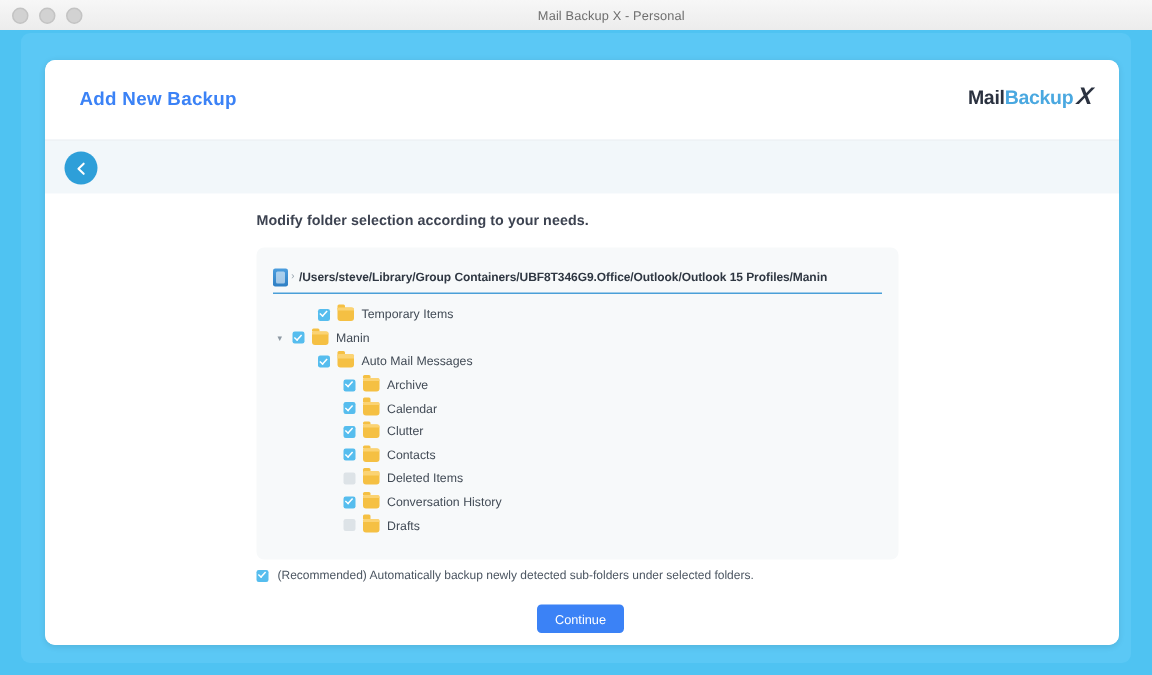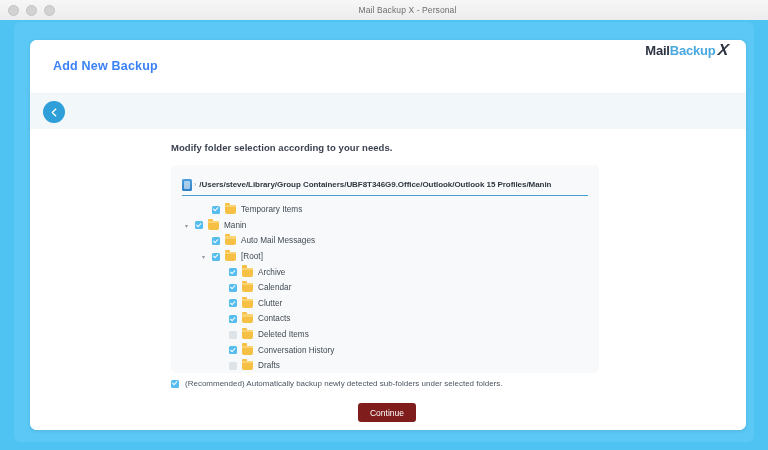--- a/index.html
+++ b/index.html
@@ -83,21 +83,21 @@
   #page-title {
     position: absolute;
     left: 23px; top: 19px;
     font-size: 12.5px;
     font-weight: bold;
     color: #3b82f6;
     letter-spacing: .2px;
   }
   #logo {
     position: absolute;
-    right: 18px; top: 1px;
+    right: 18px; top: 16px;
     display: flex;
     align-items: baseline;
     font-weight: bold;
     font-size: 13px;
     letter-spacing: -.2px;
   }
   .logo-mail { color: #2b3240; }
   .logo-backup { color: #4aa8e0; }
   .logo-x {
     color: #2b3240;
@@ -296,21 +296,21 @@
     font-size: 8px;
     color: #4b5561;
     white-space: nowrap;
   }
 
   
   #continue-button {
     position: absolute;
     left: 328px; top: 274px;
     width: 58px; height: 19px;
-    background: #7f1d1d;
+    background: #3b82f6;
     border-radius: 3px;
     display: flex;
     align-items: center;
     justify-content: center;
     color: #ffffff;
     font-size: 8.5px;
     cursor: pointer;
     border: none;
     font-family: "Liberation Sans", sans-serif;
   }
@@ -378,26 +378,20 @@
               <span class="cbox on"></span>
               <span class="folder"></span>
               <span class="tree-label">Manin</span>
             </div>
             <div class="tree-row" style="padding-left: 17px;">
               <span class="twisty empty"></span>
               <span class="cbox on"></span>
               <span class="folder"></span>
               <span class="tree-label">Auto Mail Messages</span>
             </div>
-            <div class="tree-row" style="padding-left: 17px;">
-              <span class="twisty">▾</span>
-              <span class="cbox on"></span>
-              <span class="folder"></span>
-              <span class="tree-label">[Root]</span>
-            </div>
             <div class="tree-row" style="padding-left: 34px;">
               <span class="twisty empty"></span>
               <span class="cbox on"></span>
               <span class="folder"></span>
               <span class="tree-label">Archive</span>
             </div>
             <div class="tree-row" style="padding-left: 34px;">
               <span class="twisty empty"></span>
               <span class="cbox on"></span>
               <span class="folder"></span>

